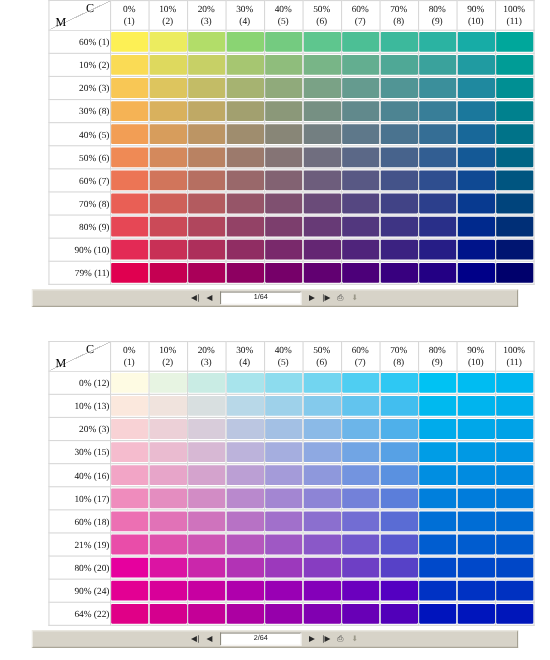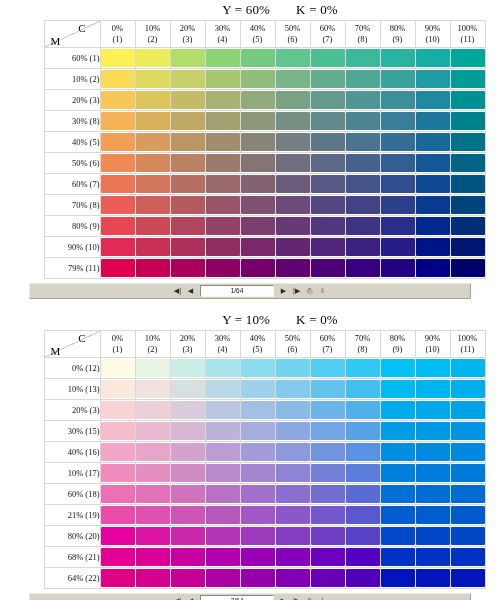--- a/index.html
+++ b/index.html
@@ -182,21 +182,20 @@
     font-family: "DejaVu Sans", sans-serif;
     cursor: pointer;
   }
   .navicon.dim { color: #9b9889; }
 </style>
 </head>
 <body>
 
 <div id="panels-root">
     <div class="panel" id="panel-0">
-      <div class="panel-title"><span class="t-y">Y = 60%</span><span class="t-k">K = 0%</span></div>
       <div class="grid-wrap">
         <table class="cmyk">
           <thead>
             <tr>
               <th class="corner">
                 <span class="diag"></span>
                 <span class="lbl-c">C</span>
                 <span class="lbl-m">M</span>
               </th>
               <th class="colhead">
@@ -649,21 +648,20 @@
         <span class="navbtn">◀|</span>
         <span class="navbtn">◀</span>
         <span class="pagefield">1/64</span>
         <span class="navbtn">▶</span>
         <span class="navbtn">|▶</span>
         <span class="navicon">⎙</span>
         <span class="navicon dim">⬇</span>
       </div>
     </div>
     <div class="panel" id="panel-1">
-      <div class="panel-title"><span class="t-y">Y = 10%</span><span class="t-k">K = 0%</span></div>
       <div class="grid-wrap">
         <table class="cmyk">
           <thead>
             <tr>
               <th class="corner">
                 <span class="diag"></span>
                 <span class="lbl-c">C</span>
                 <span class="lbl-m">M</span>
               </th>
               <th class="colhead">
@@ -1031,21 +1029,21 @@
                 <span class="swatch" style="background: rgb(0, 73, 202);"></span>
               </td>
               <td class="swatchcell">
                 <span class="swatch" style="background: rgb(0, 72, 201);"></span>
               </td>
               <td class="swatchcell">
                 <span class="swatch" style="background: rgb(0, 71, 199);"></span>
               </td>
             </tr>
             <tr>
-              <td class="rowhead">68% (21)</td>
+              <td class="rowhead">90% (24)</td>
               <td class="swatchcell">
                 <span class="swatch" style="background: rgb(227, 0, 147);"></span>
               </td>
               <td class="swatchcell">
                 <span class="swatch" style="background: rgb(216, 0, 153);"></span>
               </td>
               <td class="swatchcell">
                 <span class="swatch" style="background: rgb(199, 0, 161);"></span>
               </td>
               <td class="swatchcell">

